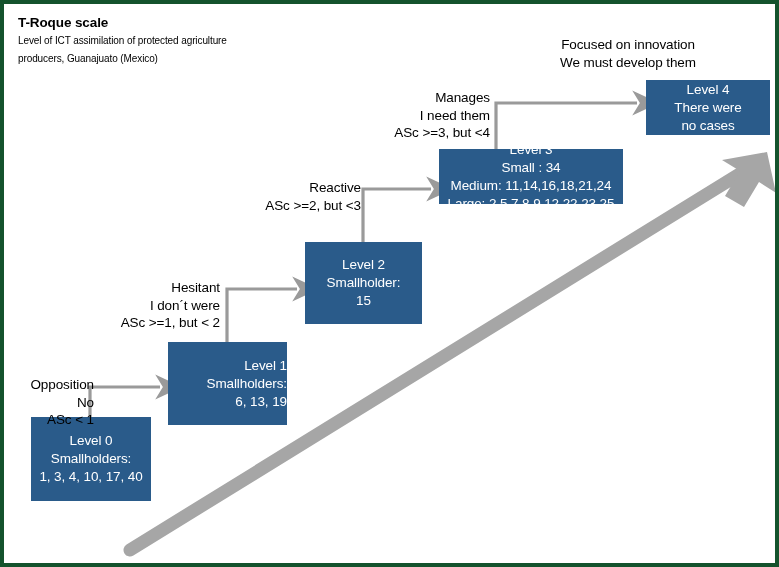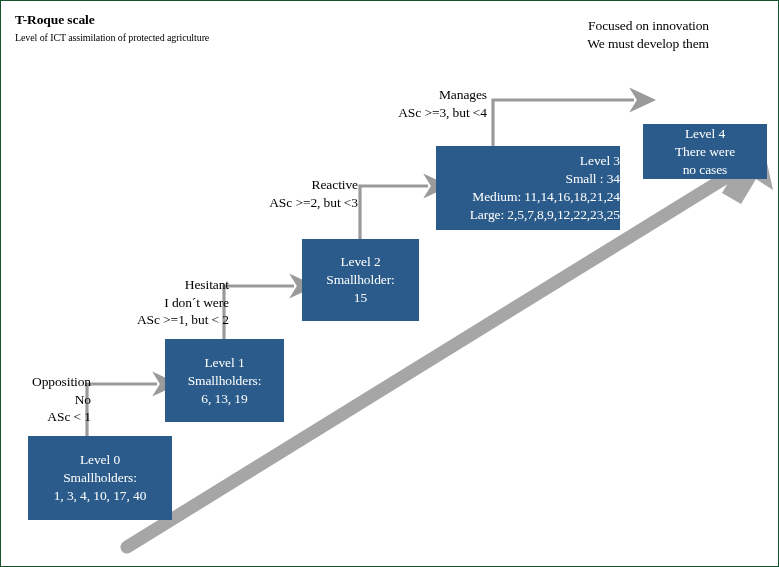--- a/index.html
+++ b/index.html
@@ -5,23 +5,23 @@
   html, body {
     margin: 0;
     padding: 0;
     background: #ffffff;
   }
   #canvas {
     position: relative;
     width: 779px;
     height: 567px;
     background: #ffffff;
-    border: 1px solid #14532d;
+    border: 4px solid #14532d;
     box-sizing: border-box;
-    font-family: Liberation Serif, serif;
+    font-family: Liberation Sans, sans-serif;
     overflow: hidden;
   }
 
   
   #title-block {
     position: absolute;
     left: 14px;
     top: 10px;
     width: 420px;
   }
@@ -60,62 +60,63 @@
     align-items: center;
     justify-content: center;
     text-align: center;
     font-size: 13.5px;
     line-height: 18px;
     box-sizing: border-box;
     letter-spacing: -0.1px;
   }
   .level-box .ln { display: block; white-space: nowrap; }
 
-  #box-level0 { left: 27px;  top: 435px; width: 144px; height: 84px; align-items: center; }
-  #box-level1 { left: 164px; top: 338px; width: 119px; height: 83px; }
+  #box-level0 { left: 27px;  top: 413px; width: 120px; height: 84px; align-items: center; }
+  #box-level1 { left: 164px; top: 338px; width: 119px; height: 83px; align-items: flex-end; }
   #box-level2 { left: 301px; top: 238px; width: 117px; height: 82px; align-items: center; }
-  #box-level3 { left: 435px; top: 145px; width: 184px; height: 84px; align-items: flex-end; }
-  #box-level4 { left: 642px; top: 76px;  width: 124px; height: 55px; margin-top: 47px; }
+  #box-level3 { left: 435px; top: 145px; width: 184px; height: 55px; }
+  #box-level4 { left: 642px; top: 76px;  width: 124px; height: 55px; }
 
   
   .trans-label {
     position: absolute;
     text-align: right;
     color: #000000;
     font-size: 13.5px;
     line-height: 17.5px;
     letter-spacing: -0.1px;
     white-space: nowrap;
   }
   .trans-label .ln { display: block; }
 
   #label-0-1 { left: 0px;   top: 372px; width: 90px;  }
-  #label-1-2 { left: 120px; top: 275px; width: 108px; }
+  #label-1-2 { left: 108px; top: 275px; width: 108px; }
   #label-2-3 { left: 243px; top: 175px; width: 114px; }
   #label-3-4 { left: 376px; top: 85px;  width: 110px; }
-  #label-4   { left: 540px; top: 16px;  width: 168px; }
+  #label-4   { left: 540px; top: 32px;  width: 168px; text-align: center; }
 
   
   #connectors {
     position: absolute;
     left: 0;
     top: 0;
     width: 779px;
     height: 567px;
     pointer-events: none;
   }
 </style>
 </head>
 <body>
 
 <div id="canvas">
 
   <div id="title-block">
     <div class="t-main">T-Roque scale</div>
     <div class="t-sub">Level of ICT assimilation of protected agriculture</div>
+    <div class="t-sub">producers, Guanajuato (Mexico)</div>
   </div>
 
   <svg id="progress-arrow" viewBox="0 0 779 567" xmlns="http://www.w3.org/2000/svg">
     <g fill="none" stroke="#a6a6a6" stroke-width="13" stroke-linecap="round">
       <line x1="126" y1="546" x2="742" y2="166"></line>
     </g>
     <path d="M 763 148 L 718 156 L 736 167 L 721 192 L 740 203 L 755 178 L 772 189 Z" fill="#a6a6a6"></path>
   </svg>
 
   <svg id="connectors" viewBox="0 0 779 567" xmlns="http://www.w3.org/2000/svg">
@@ -179,20 +180,21 @@
     <span class="ln">ASc &gt;=1, but &lt; 2</span>
   </div>
 
   <div class="trans-label" id="label-2-3">
     <span class="ln">Reactive</span>
     <span class="ln">ASc &gt;=2, but &lt;3</span>
   </div>
 
   <div class="trans-label" id="label-3-4">
     <span class="ln">Manages</span>
+    <span class="ln">I need them</span>
     <span class="ln">ASc &gt;=3, but &lt;4</span>
   </div>
 
   <div class="trans-label" id="label-4">
     <span class="ln">Focused on innovation</span>
     <span class="ln">We must develop them</span>
   </div>
 
 </div>
 

